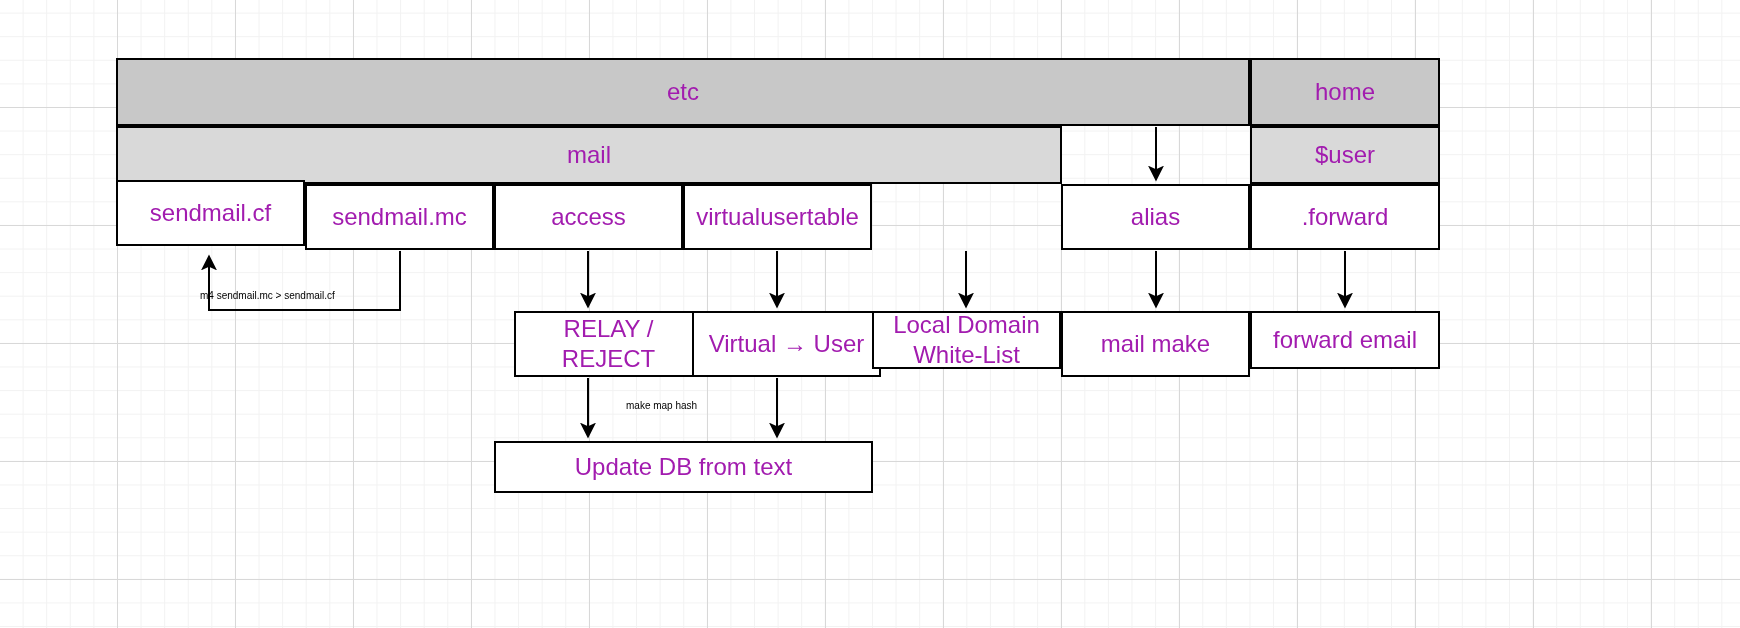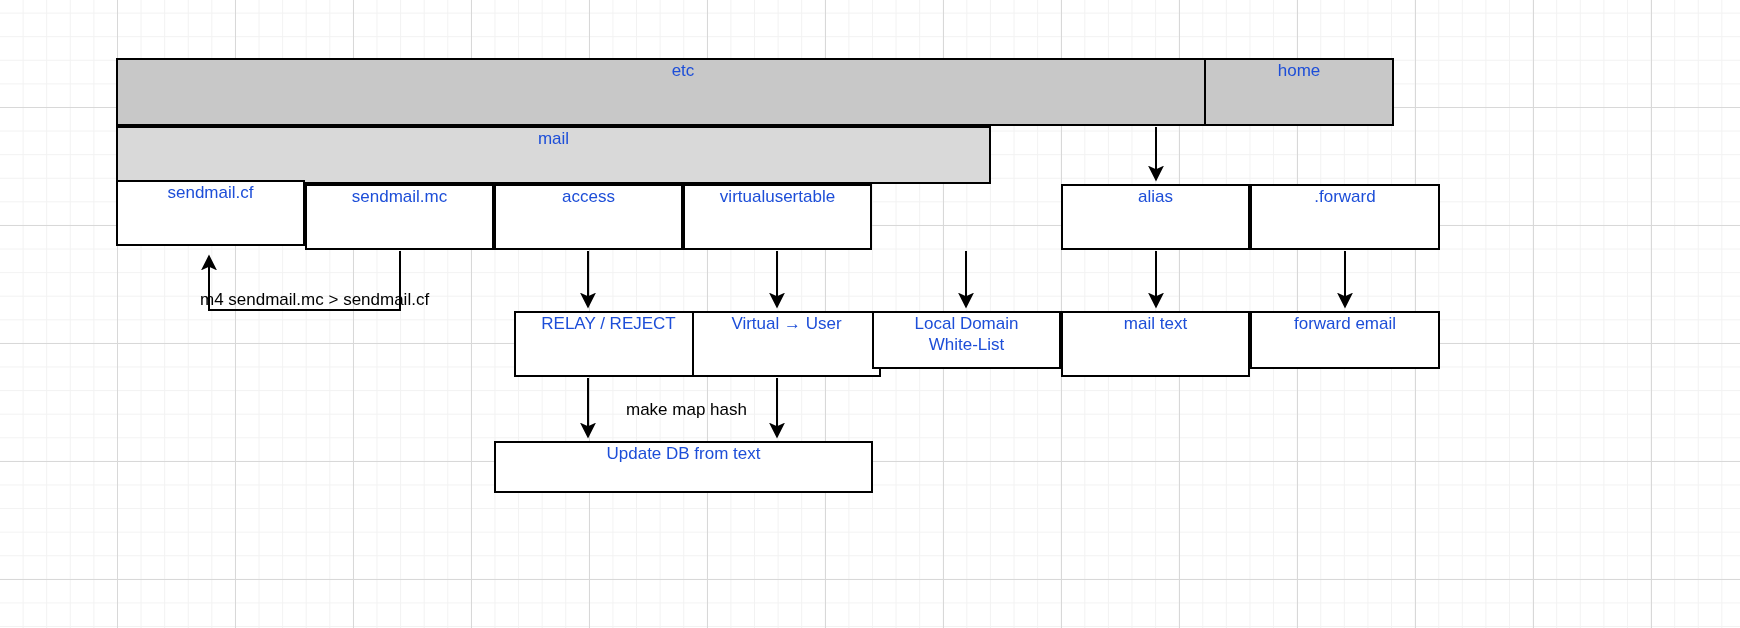--- a/index.html
+++ b/index.html
@@ -35,34 +35,34 @@
     top: 0;
     width: 1740px;
     height: 628px;
     pointer-events: none;
   }
   .node {
     position: absolute;
     box-sizing: border-box;
     border: 2px solid #000000;
     display: flex;
-    align-items: flex-start;
+    align-items: center;
     justify-content: center;
     text-align: center;
-    font-size: 17px;
-    color: #1d4ed8;
+    font-size: 24px;
+    color: #a21caf;
     line-height: 1.25;
     background: #ffffff;
   }
   .node.dir-l1 { background: #c8c8c8; }
   .node.dir-l2 { background: #d9d9d9; }
   .node.plain  { background: #ffffff; }
   .edge-label {
     position: absolute;
-    font-size: 17px;
+    font-size: 10px;
     color: #000000;
     white-space: nowrap;
     background: transparent;
   }
 </style>
 </head>
 <body>
 
 <div id="canvas">
 
@@ -106,26 +106,29 @@
     </g>
 
     <g>
       <line x1="777" y1="378" x2="777" y2="435" stroke="#000000" stroke-width="2" marker-end="url(#arrowhead)"></line>
     </g>
   </svg>
 
   <div class="node dir-l1" style="left:116px; top:58px; width:1134px; height:68px;">
     <span>etc</span>
   </div>
-  <div class="node dir-l1" style="left:1204px; top:58px; width:190px; height:68px;">
+  <div class="node dir-l1" style="left:1250px; top:58px; width:190px; height:68px;">
     <span>home</span>
   </div>
 
-  <div class="node dir-l2" style="left:116px; top:126px; width:875px; height:58px;">
+  <div class="node dir-l2" style="left:116px; top:126px; width:946px; height:58px;">
     <span>mail</span>
+  </div>
+  <div class="node dir-l2" style="left:1250px; top:126px; width:190px; height:58px;">
+    <span>$user</span>
   </div>
 
   <div class="node plain" style="left:116px; top:180px; width:189px; height:66px;">
     <span>sendmail.cf</span>
   </div>
   <div class="node plain" style="left:305px; top:184px; width:189px; height:66px;">
     <span>sendmail.mc</span>
   </div>
   <div class="node plain" style="left:494px; top:184px; width:189px; height:66px;">
     <span>access</span>
@@ -146,21 +149,21 @@
   <div class="node plain" style="left:692px; top:311px; width:189px; height:66px;">
     <span>Virtual → User</span>
   </div>
   <div class="node plain" style="left:872px; top:311px; width:189px; height:58px;">
     <span style="display:block;">
       <span style="display:block;">Local Domain</span>
       <span style="display:block;">White-List</span>
     </span>
   </div>
   <div class="node plain" style="left:1061px; top:311px; width:189px; height:66px;">
-    <span>mail text</span>
+    <span>mail make</span>
   </div>
   <div class="node plain" style="left:1250px; top:311px; width:190px; height:58px;">
     <span>forward email</span>
   </div>
 
   <div class="node plain" style="left:494px; top:441px; width:379px; height:52px;">
     <span>Update DB from text</span>
   </div>
 
   <div class="edge-label" style="left:200px; top:290px;">m4 sendmail.mc &gt; sendmail.cf</div>

